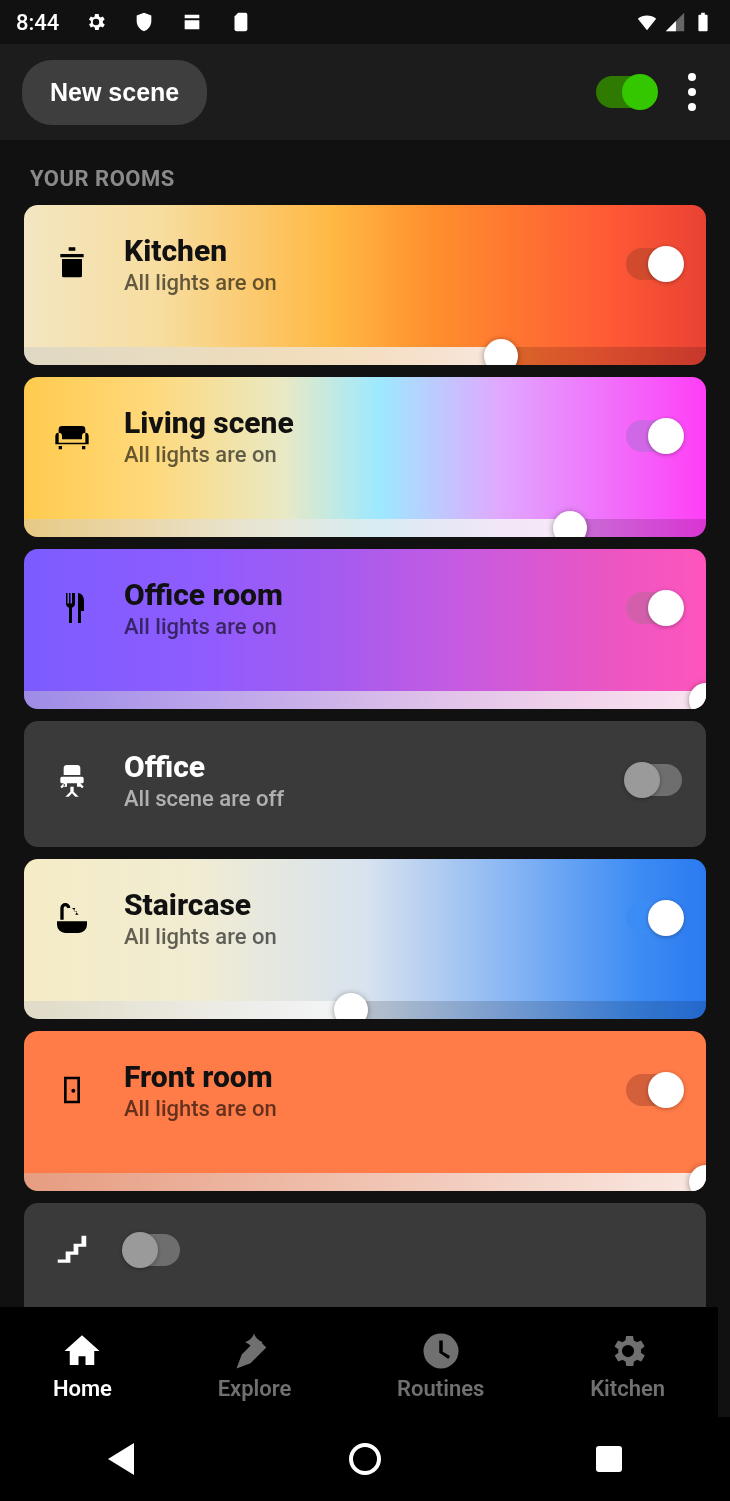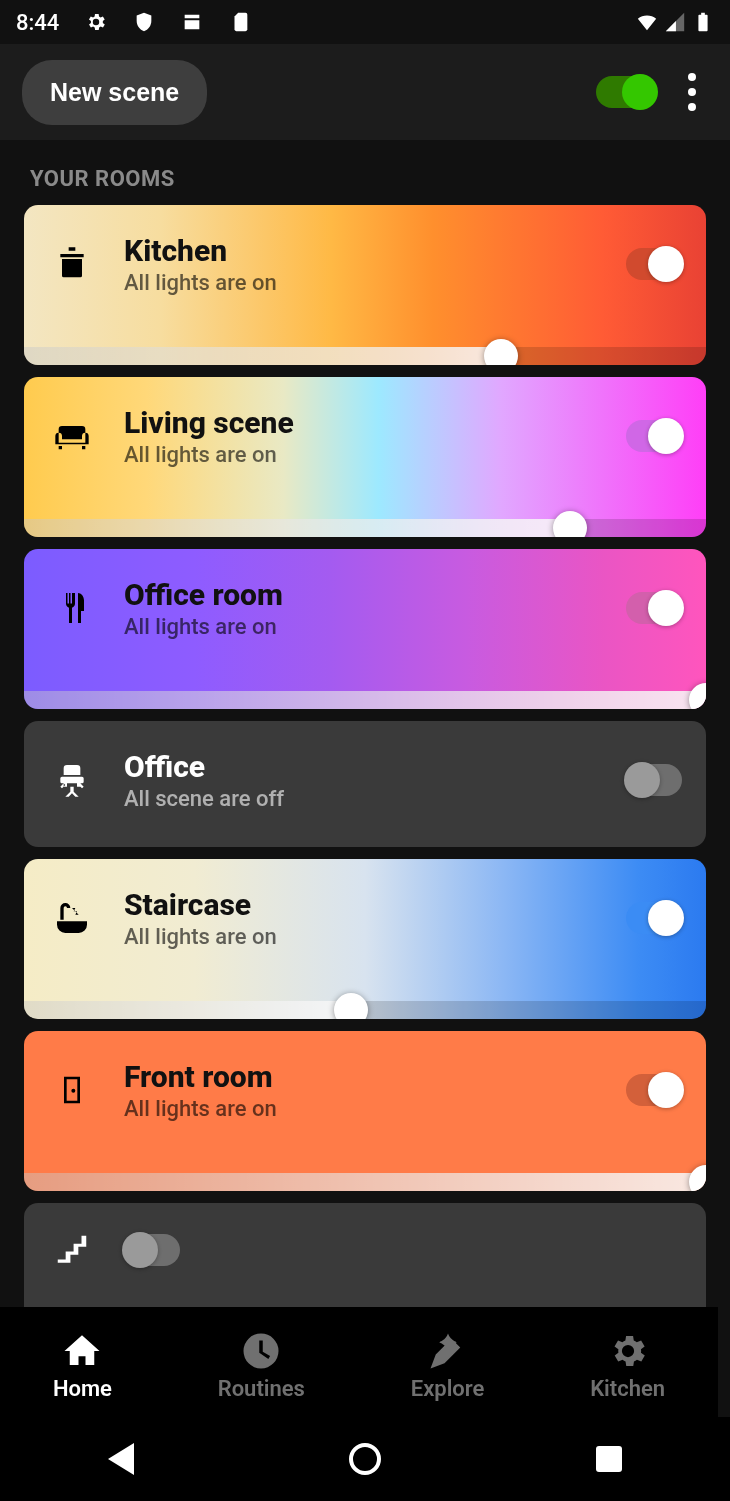--- a/index.html
+++ b/index.html
@@ -368,29 +368,29 @@
 
 <div class="tabbar" id="tabbar">
     <div class="tab active">
       <svg class="icon" viewBox="0 0 24 24" fill="currentColor">
         <path d="M12 3 2 12h3v8h5v-5h4v5h5v-8h3z"></path>
       </svg>
       <span>Home</span>
     </div>
     <div class="tab ">
       <svg class="icon" viewBox="0 0 24 24" fill="currentColor">
-        <path d="M12 2a10 10 0 1 0 10 10A10 10 0 0 0 12 2zm1 10.4 4.2 2.5-1 1.7L11 13V6h2z"></path>
-      </svg>
-      <span>Routines</span>
+        <path d="M12 2c-1 3-3 4-5 5 2 1 4 2 5 5 1-3 3-4 5-5-2-1-4-2-5-5zM5 14l-3 8 8-3 9-9-5-5zM14 8l2 2"></path>
+      </svg>
+      <span>Explore</span>
     </div>
     <div class="tab ">
       <svg class="icon" viewBox="0 0 24 24" fill="currentColor">
-        <path d="M12 2c-1 3-3 4-5 5 2 1 4 2 5 5 1-3 3-4 5-5-2-1-4-2-5-5zM5 14l-3 8 8-3 9-9-5-5zM14 8l2 2"></path>
-      </svg>
-      <span>Explore</span>
+        <path d="M12 2a10 10 0 1 0 10 10A10 10 0 0 0 12 2zm1 10.4 4.2 2.5-1 1.7L11 13V6h2z"></path>
+      </svg>
+      <span>Routines</span>
     </div>
     <div class="tab ">
       <svg class="icon" viewBox="0 0 24 24" fill="currentColor">
         <path d="M19.4 13a7.5 7.5 0 0 0 .1-1 7.5 7.5 0 0 0-.1-1l2.1-1.6-2-3.4-2.5 1a7.2 7.2 0 0 0-1.7-1l-.4-2.6h-4l-.4 2.6a7.2 7.2 0 0 0-1.7 1l-2.5-1-2 3.4L6.5 11a7.5 7.5 0 0 0 0 2l-2.1 1.6 2 3.4 2.5-1a7.2 7.2 0 0 0 1.7 1l.4 2.6h4l.4-2.6a7.2 7.2 0 0 0 1.7-1l2.5 1 2-3.4ZM12 15.5A3.5 3.5 0 1 1 15.5 12 3.5 3.5 0 0 1 12 15.5Z"></path>
       </svg>
       <span>Kitchen</span>
     </div>
   </div>
 
 <div class="android-nav">

